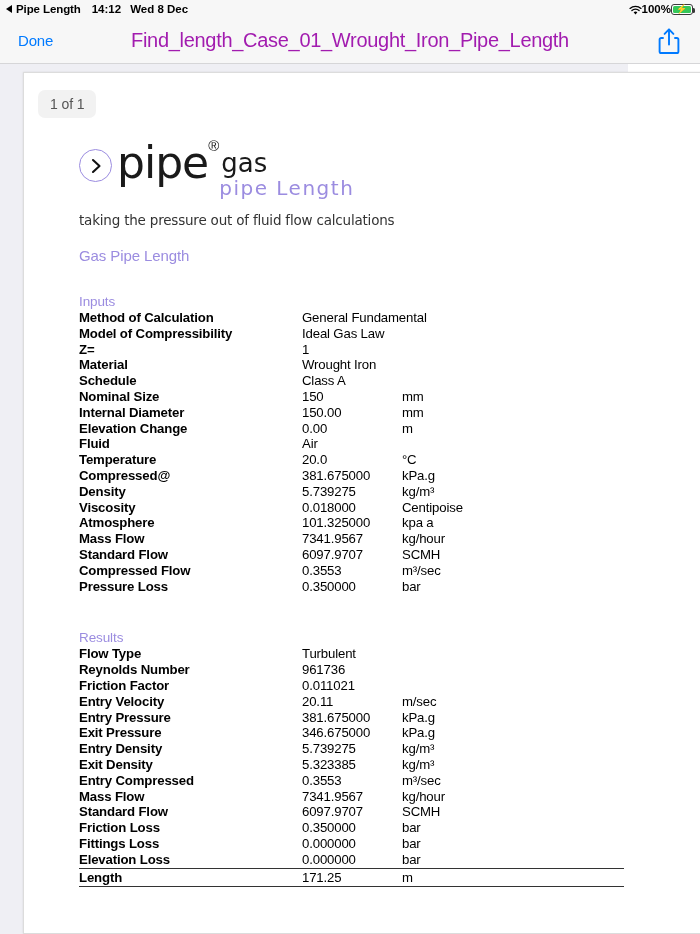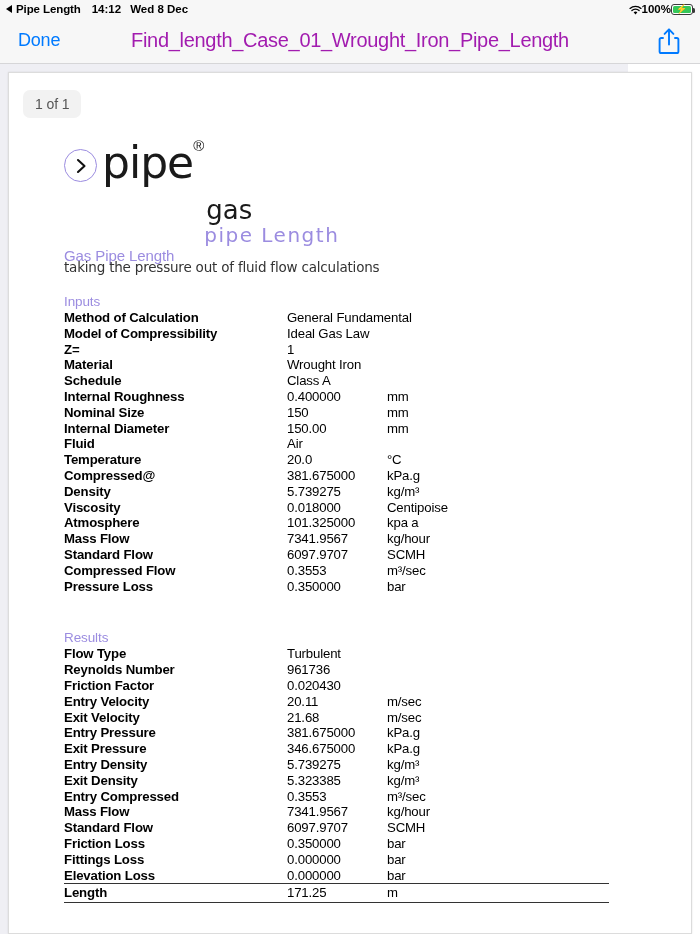--- a/index.html
+++ b/index.html
@@ -70,21 +70,21 @@
     height: 46px;
     background: #f7f7f7;
     border-bottom: 1px solid #d6d6d8;
     display: flex;
     align-items: center;
     position: relative;
     padding: 0 18px;
   }
   .done-btn {
     color: #007aff;
-    font-size: 18px;
+    font-size: 15px;
     font-weight: 400;
     letter-spacing: -0.2px;
     cursor: pointer;
     background: none; border: none;
     font-family: "Liberation Sans", sans-serif;
   }
   .nav-title {
     position: absolute;
     left: 0; right: 0;
     text-align: center;
@@ -101,21 +101,21 @@
     cursor: pointer;
     z-index: 2;
   }
 
   
   .viewer {
     position: relative;
     width: 628px;
     height: 870px;
     background: #efeff4;
-    padding: 8px 8px 0 8px;
+    padding: 8px 8px 0 23px;
   }
   .page {
     position: relative;
     width: 684px;
     height: 862px;
     background: #ffffff;
     border: 1px solid #dcdcdc;
     box-shadow: 0 0 2px rgba(0,0,0,0.10);
     overflow: hidden;
   }
@@ -175,21 +175,20 @@
     top: 6px;
     left: 2px;
   }
   .w-gas {
     font-size: 26px;
     line-height: 24px;
     letter-spacing: 0px;
     color: #1a1a1a;
     font-family: "DejaVu Sans", sans-serif;
     display: block;
-    margin-top: 47px;
   }
   .w-plen {
     font-size: 20px;
     line-height: 22px;
     letter-spacing: 1.5px;
     color: #9b8ce0;
     font-family: "DejaVu Sans", sans-serif;
     display: block;
     margin-top: 2px;
     margin-left: -2px;
@@ -331,35 +330,35 @@
               <td class="k">Material</td>
               <td class="v">Wrought Iron</td>
               <td class="u"></td>
             </tr>
             <tr>
               <td class="k">Schedule</td>
               <td class="v">Class A</td>
               <td class="u"></td>
             </tr>
             <tr>
-              <td class="k">Internal Roughness</td>
-              <td class="v">0.400000</td>
-              <td class="u">mm</td>
-            </tr>
-            <tr>
               <td class="k">Nominal Size</td>
               <td class="v">150</td>
               <td class="u">mm</td>
             </tr>
             <tr>
               <td class="k">Internal Diameter</td>
               <td class="v">150.00</td>
               <td class="u">mm</td>
             </tr>
             <tr>
+              <td class="k">Elevation Change</td>
+              <td class="v">0.00</td>
+              <td class="u">m</td>
+            </tr>
+            <tr>
               <td class="k">Fluid</td>
               <td class="v">Air</td>
               <td class="u"></td>
             </tr>
             <tr>
               <td class="k">Temperature</td>
               <td class="v">20.0</td>
               <td class="u">°C</td>
             </tr>
             <tr>
@@ -413,31 +412,26 @@
               <td class="v">Turbulent</td>
               <td class="u"></td>
             </tr>
             <tr>
               <td class="k">Reynolds Number</td>
               <td class="v">961736</td>
               <td class="u"></td>
             </tr>
             <tr>
               <td class="k">Friction Factor</td>
-              <td class="v">0.020430</td>
+              <td class="v">0.011021</td>
               <td class="u"></td>
             </tr>
             <tr>
               <td class="k">Entry Velocity</td>
               <td class="v">20.11</td>
-              <td class="u">m/sec</td>
-            </tr>
-            <tr>
-              <td class="k">Exit Velocity</td>
-              <td class="v">21.68</td>
               <td class="u">m/sec</td>
             </tr>
             <tr>
               <td class="k">Entry Pressure</td>
               <td class="v">381.675000</td>
               <td class="u">kPa.g</td>
             </tr>
             <tr>
               <td class="k">Exit Pressure</td>
               <td class="v">346.675000</td>

